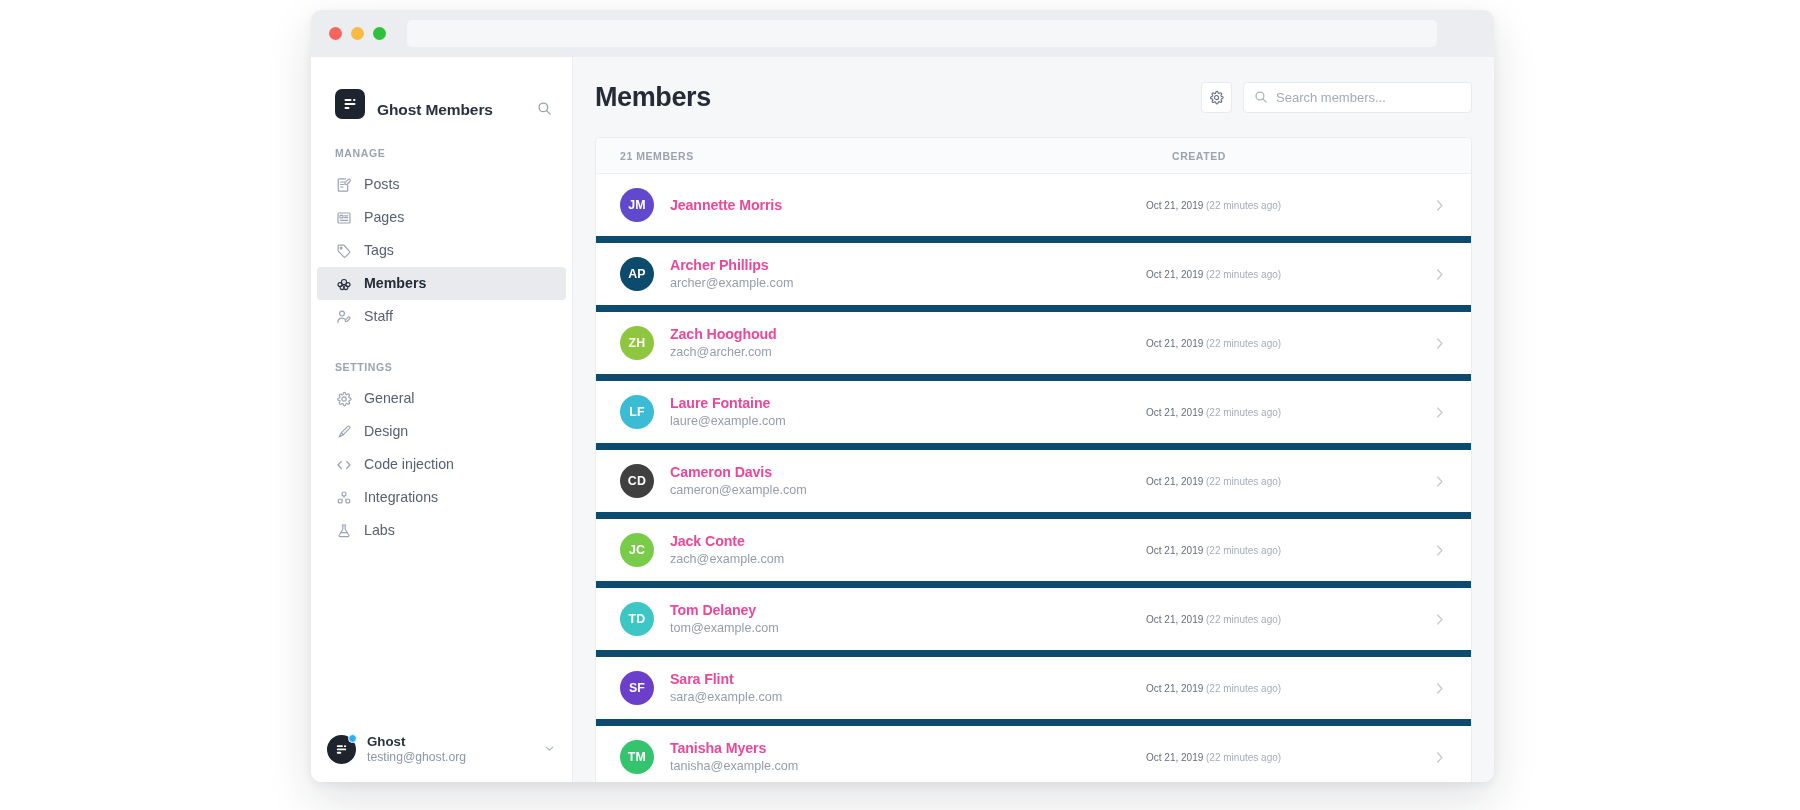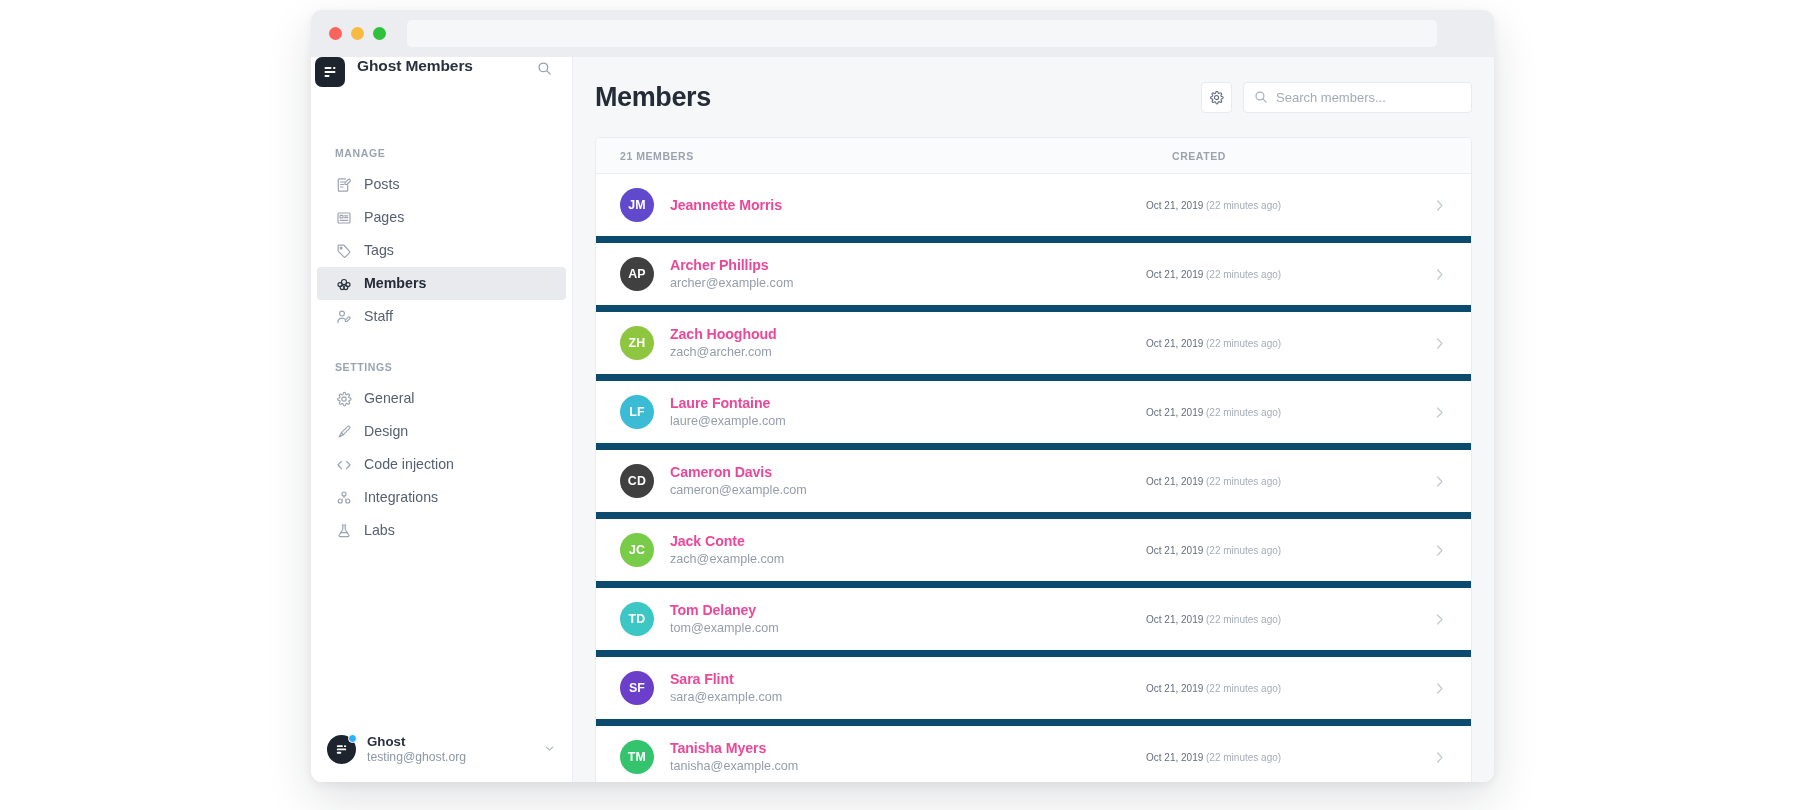--- a/index.html
+++ b/index.html
@@ -57,22 +57,22 @@
     border-right: 1px solid #eceef1;
     display: flex;
     flex-direction: column;
     position: relative;
   }
 
   #brand-row {
     height: 62px;
     flex: 0 0 62px;
     display: flex;
-    align-items: flex-start;
-    padding: 0 17px 0 4px;
+    align-items: flex-end;
+    padding: 0 17px 0 24px;
   }
   #brand-mark {
     width: 30px; height: 30px;
     border-radius: 7px;
     background: #1d242e;
     display: flex; align-items: center; justify-content: center;
     flex: 0 0 30px;
   }
   #brand-title {
     margin-left: 12px;
@@ -478,21 +478,21 @@
                 <div class="member-name">Jeannette Morris</div>
               </div>
               <div class="created-cell"><span>Oct 21, 2019</span><span class="rel"> (22 minutes ago)</span></div>
               <div class="row-chevron">
                 <svg width="15" height="15" viewBox="0 0 16 16" fill="none" stroke="currentColor" stroke-width="1.3" stroke-linecap="round" stroke-linejoin="round">
                   <path d="M6 3.2 10.6 8 6 12.8"></path>
                 </svg>
               </div>
             </div>
             <div class="member-row">
-              <div class="avatar" style="background: #404040;">AP</div>
+              <div class="avatar" style="background: #0c4a6e;">AP</div>
               <div class="member-meta">
                 <div class="member-name">Archer Phillips</div>
                 <div class="member-email">archer@example.com</div>
               </div>
               <div class="created-cell"><span>Oct 21, 2019</span><span class="rel"> (22 minutes ago)</span></div>
               <div class="row-chevron">
                 <svg width="15" height="15" viewBox="0 0 16 16" fill="none" stroke="currentColor" stroke-width="1.3" stroke-linecap="round" stroke-linejoin="round">
                   <path d="M6 3.2 10.6 8 6 12.8"></path>
                 </svg>
               </div>

